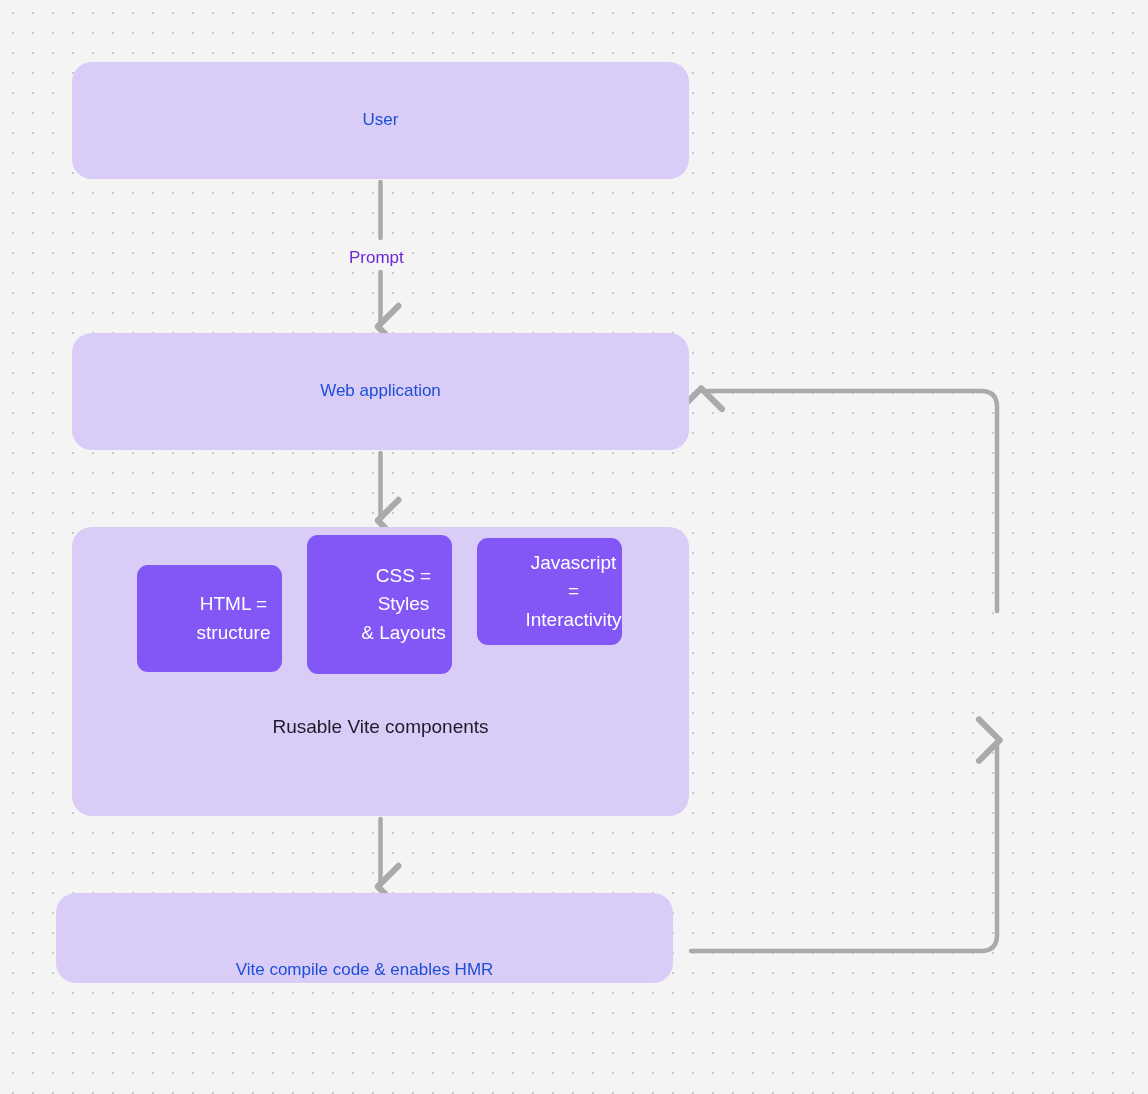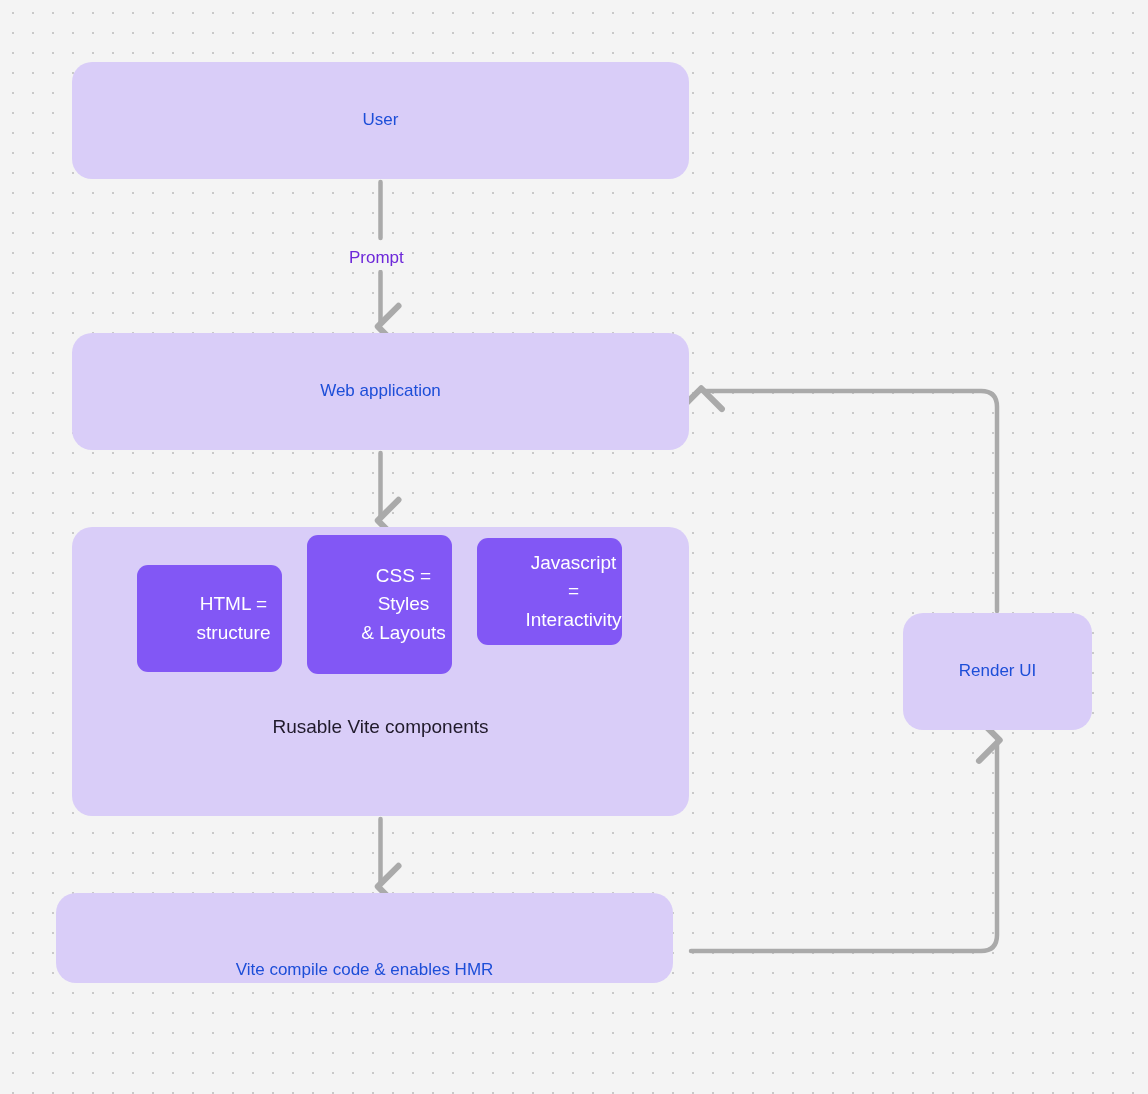--- a/index.html
+++ b/index.html
@@ -153,17 +153,14 @@
       <span>Interactivity</span>
     </span>
   </div>
 
   <div class="group-caption">Rusable Vite components</div>
 
   <div class="node node-main" id="node-vite">
     <span>Vite compile code &amp; enables HMR</span>
   </div>
 
-  <div class="node node-main" id="node-render">
-    <span>Render UI</span>
-  </div>
 
 </div>
 
 </body></html>

